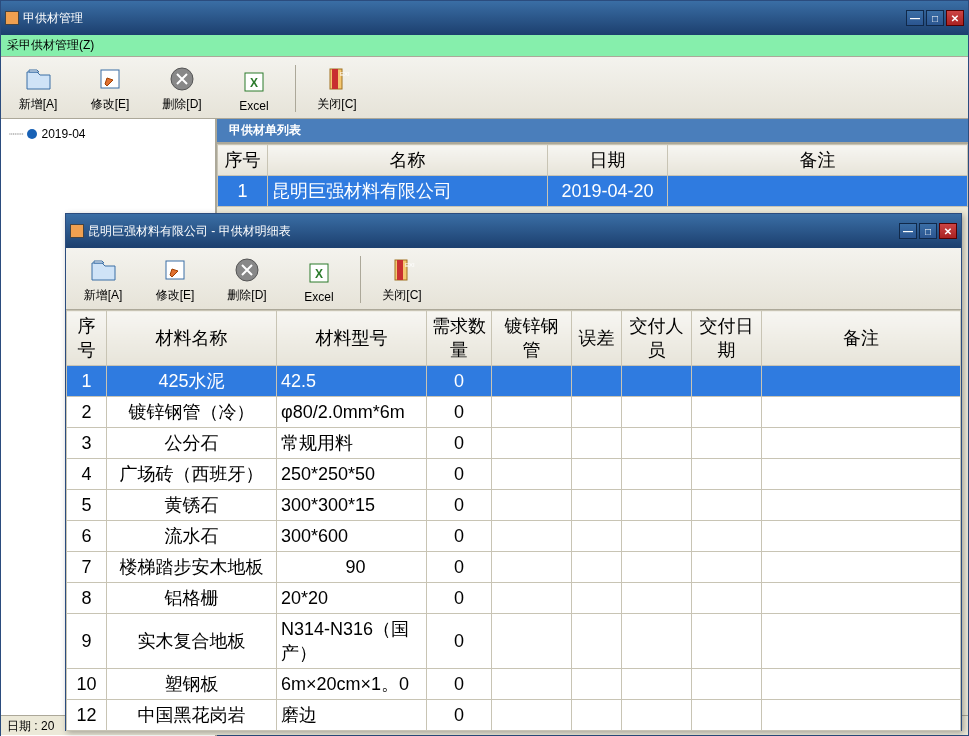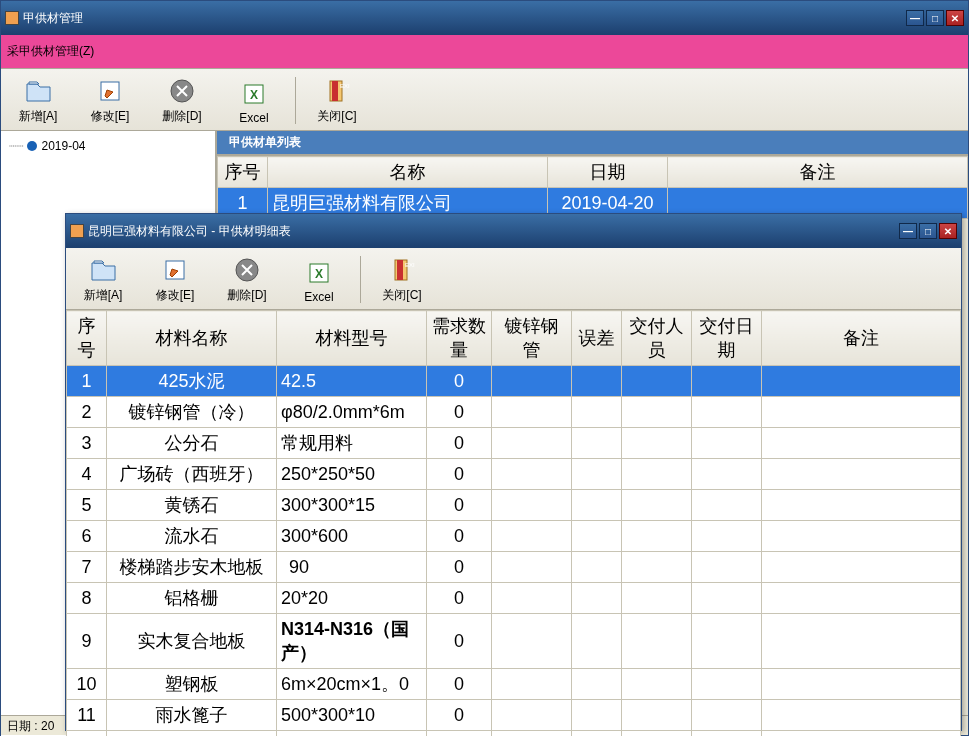--- a/index.html
+++ b/index.html
@@ -37,23 +37,23 @@
     width: 18px; height: 16px;
     background: linear-gradient(to bottom,#3a6ea5,#2b5590);
     border: 1px solid #10294a;
     color: #fff;
     display: flex; align-items: center; justify-content: center;
     font-size: 10px; font-weight: bold;
     cursor: pointer;
   }
   .win-btn.close { background: linear-gradient(to bottom,#c44,#a22); border-color:#500; }
   .menubar {
-    background: #ec4899;
+    background: #86efac;
     border-bottom: 1px solid #aca899;
-    padding: 8px 6px;
+    padding: 2px 6px;
     font-size: 12px;
   }
   .toolbar {
     background: linear-gradient(to bottom,#f4f3ee,#e6e3d8);
     border-bottom: 1px solid #aca899;
     display: flex; align-items: flex-end;
     padding: 4px 2px 2px 2px;
     gap: 2px;
   }
   .tool-btn {
@@ -409,21 +409,21 @@
             <td>0</td>
             <td></td>
             <td></td>
             <td></td>
             <td></td>
             <td></td>
           </tr>
           <tr>
             <td>7</td>
             <td>楼梯踏步安木地板</td>
-            <td style="text-align: left; padding-left: 12px;">90</td>
+            <td style="text-align: center; padding-left: 12px;">90</td>
             <td>0</td>
             <td></td>
             <td></td>
             <td></td>
             <td></td>
             <td></td>
           </tr>
           <tr>
             <td>8</td>
             <td>铝格栅</td>
@@ -431,51 +431,40 @@
             <td>0</td>
             <td></td>
             <td></td>
             <td></td>
             <td></td>
             <td></td>
           </tr>
           <tr>
             <td>9</td>
             <td>实木复合地板</td>
-            <td style="text-align: left; font-weight: bold;">N314-N316（国产）</td>
+            <td style="text-align: left;">N314-N316（国产）</td>
             <td>0</td>
             <td></td>
             <td></td>
             <td></td>
             <td></td>
             <td></td>
           </tr>
           <tr>
             <td>10</td>
             <td>塑钢板</td>
             <td style="text-align: left;">6m×20cm×1。0</td>
             <td>0</td>
             <td></td>
             <td></td>
             <td></td>
             <td></td>
             <td></td>
           </tr>
           <tr>
-            <td>11</td>
-            <td>雨水篦子</td>
-            <td style="text-align: left;">500*300*10</td>
-            <td>0</td>
-            <td></td>
-            <td></td>
-            <td></td>
-            <td></td>
-            <td></td>
-          </tr>
-          <tr>
             <td>12</td>
             <td>中国黑花岗岩</td>
             <td style="text-align: left;">磨边</td>
             <td>0</td>
             <td></td>
             <td></td>
             <td></td>
             <td></td>
             <td></td>
           </tr>

